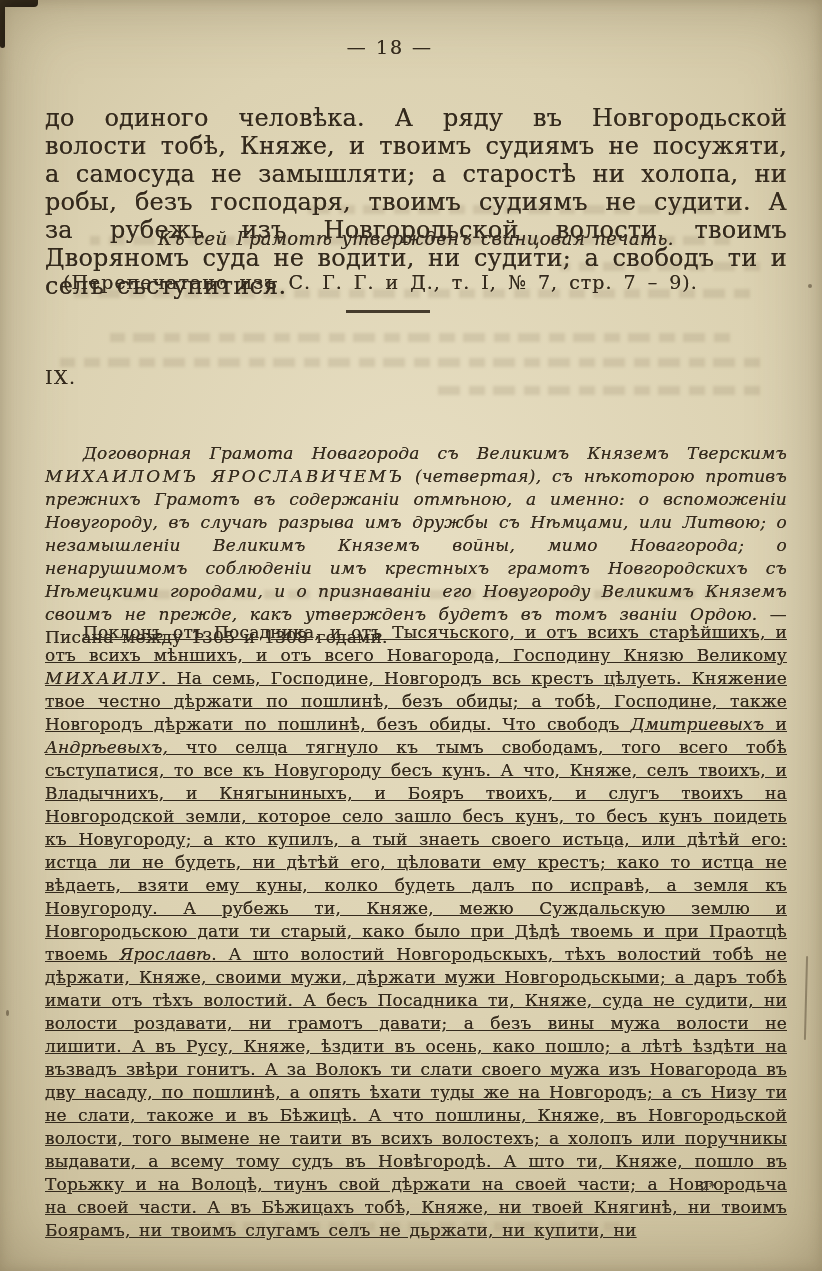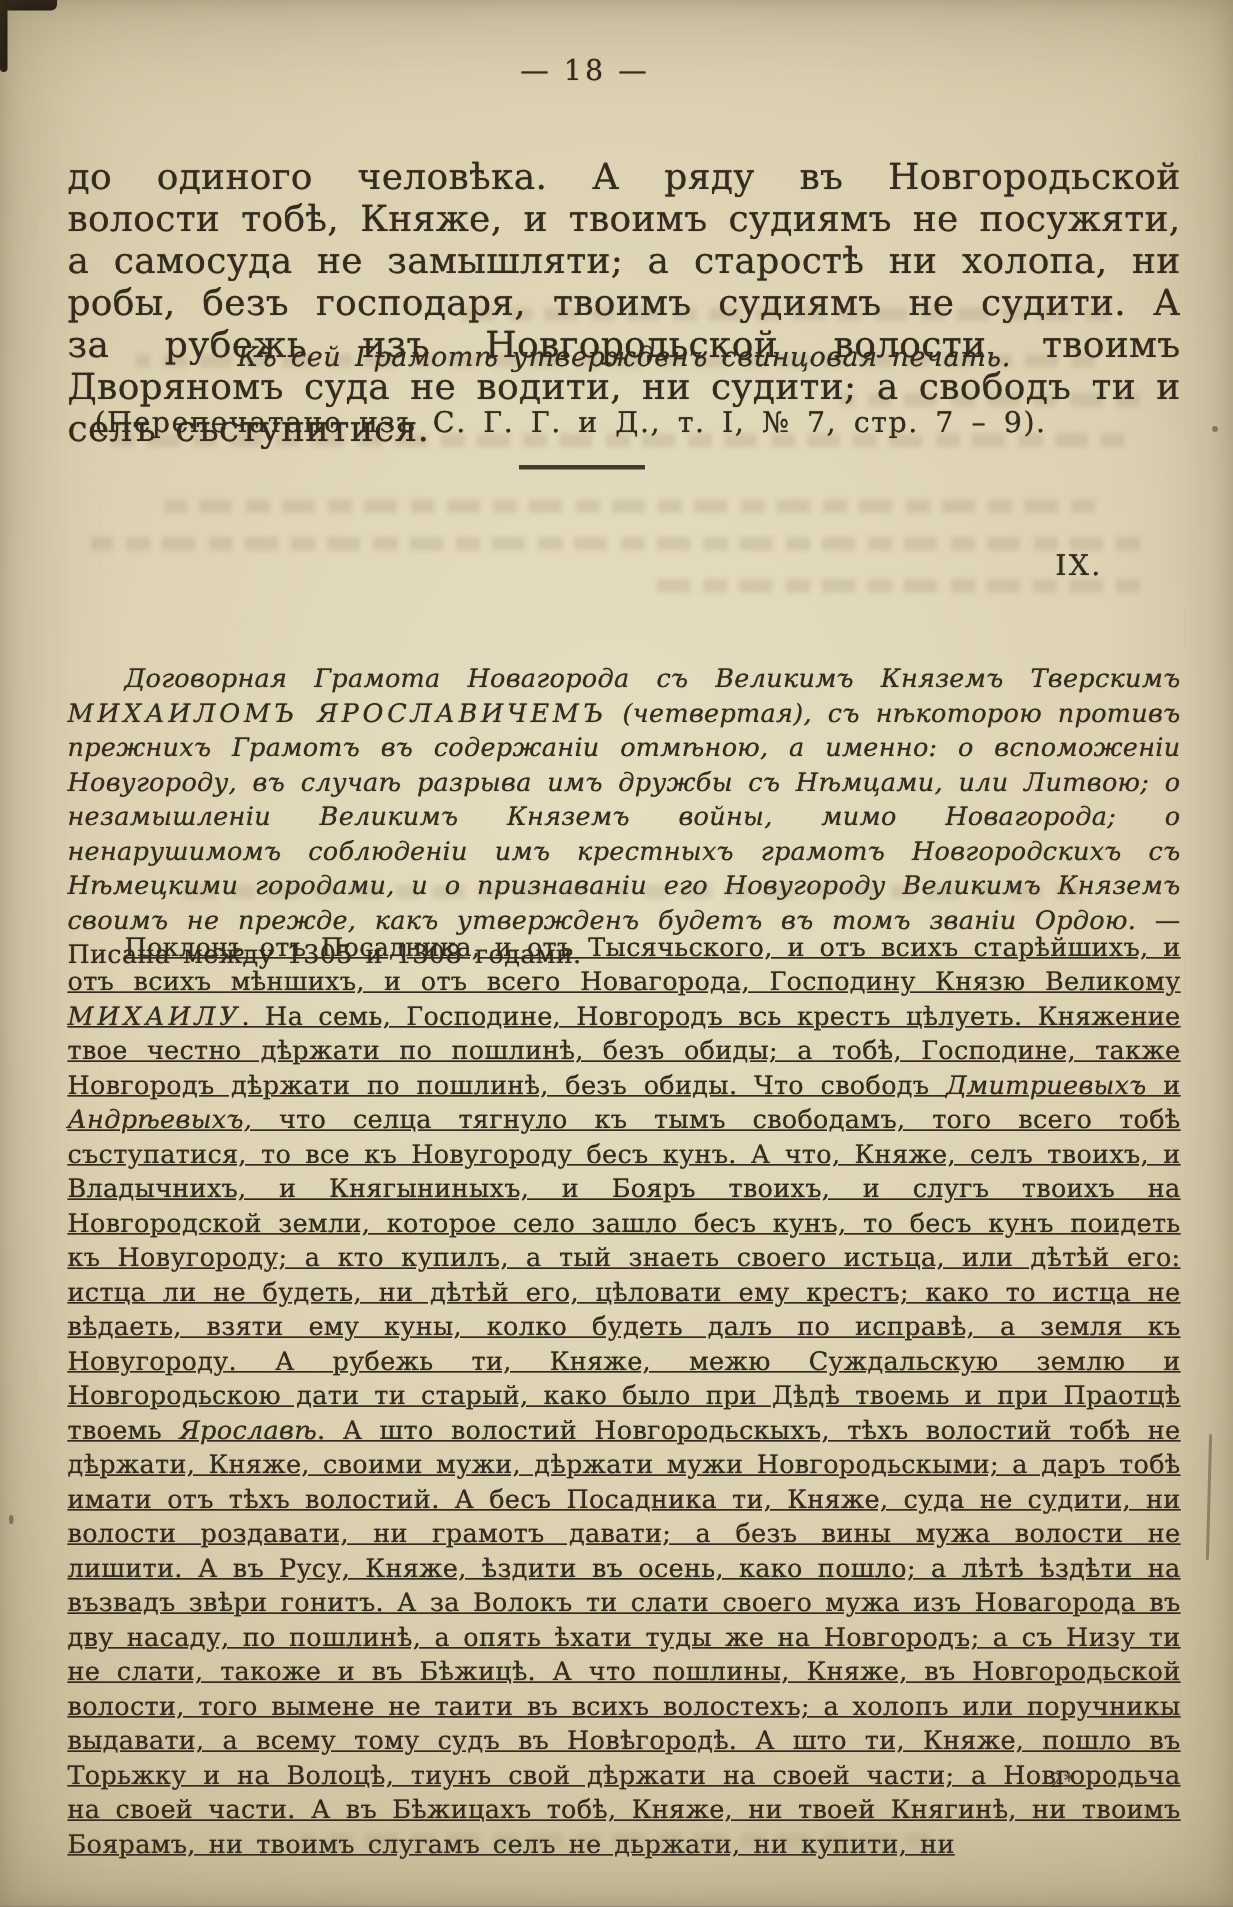--- a/index.html
+++ b/index.html
@@ -53,21 +53,21 @@
   .reprint-note{
     top:252px;left:63px;width:720px;
     font-size:19px;letter-spacing:1px;word-spacing:4px;
   }
   .divider{
     position:absolute;top:310px;left:346px;width:84px;height:3px;
     background:var(--ink);border:none;margin:0;opacity:.9;
   }
   .section-number{
     top:366px;left:45px;width:690px;
-    text-align:right;
+    text-align:left;
     font-size:19px;letter-spacing:1.5px;font-weight:normal;margin:0;
   }
   .summary{
     top:406px;
     font-style:italic;
     margin-top:36px;
   }
   .charter-body{
     top:604px;
     text-decoration:underline;

